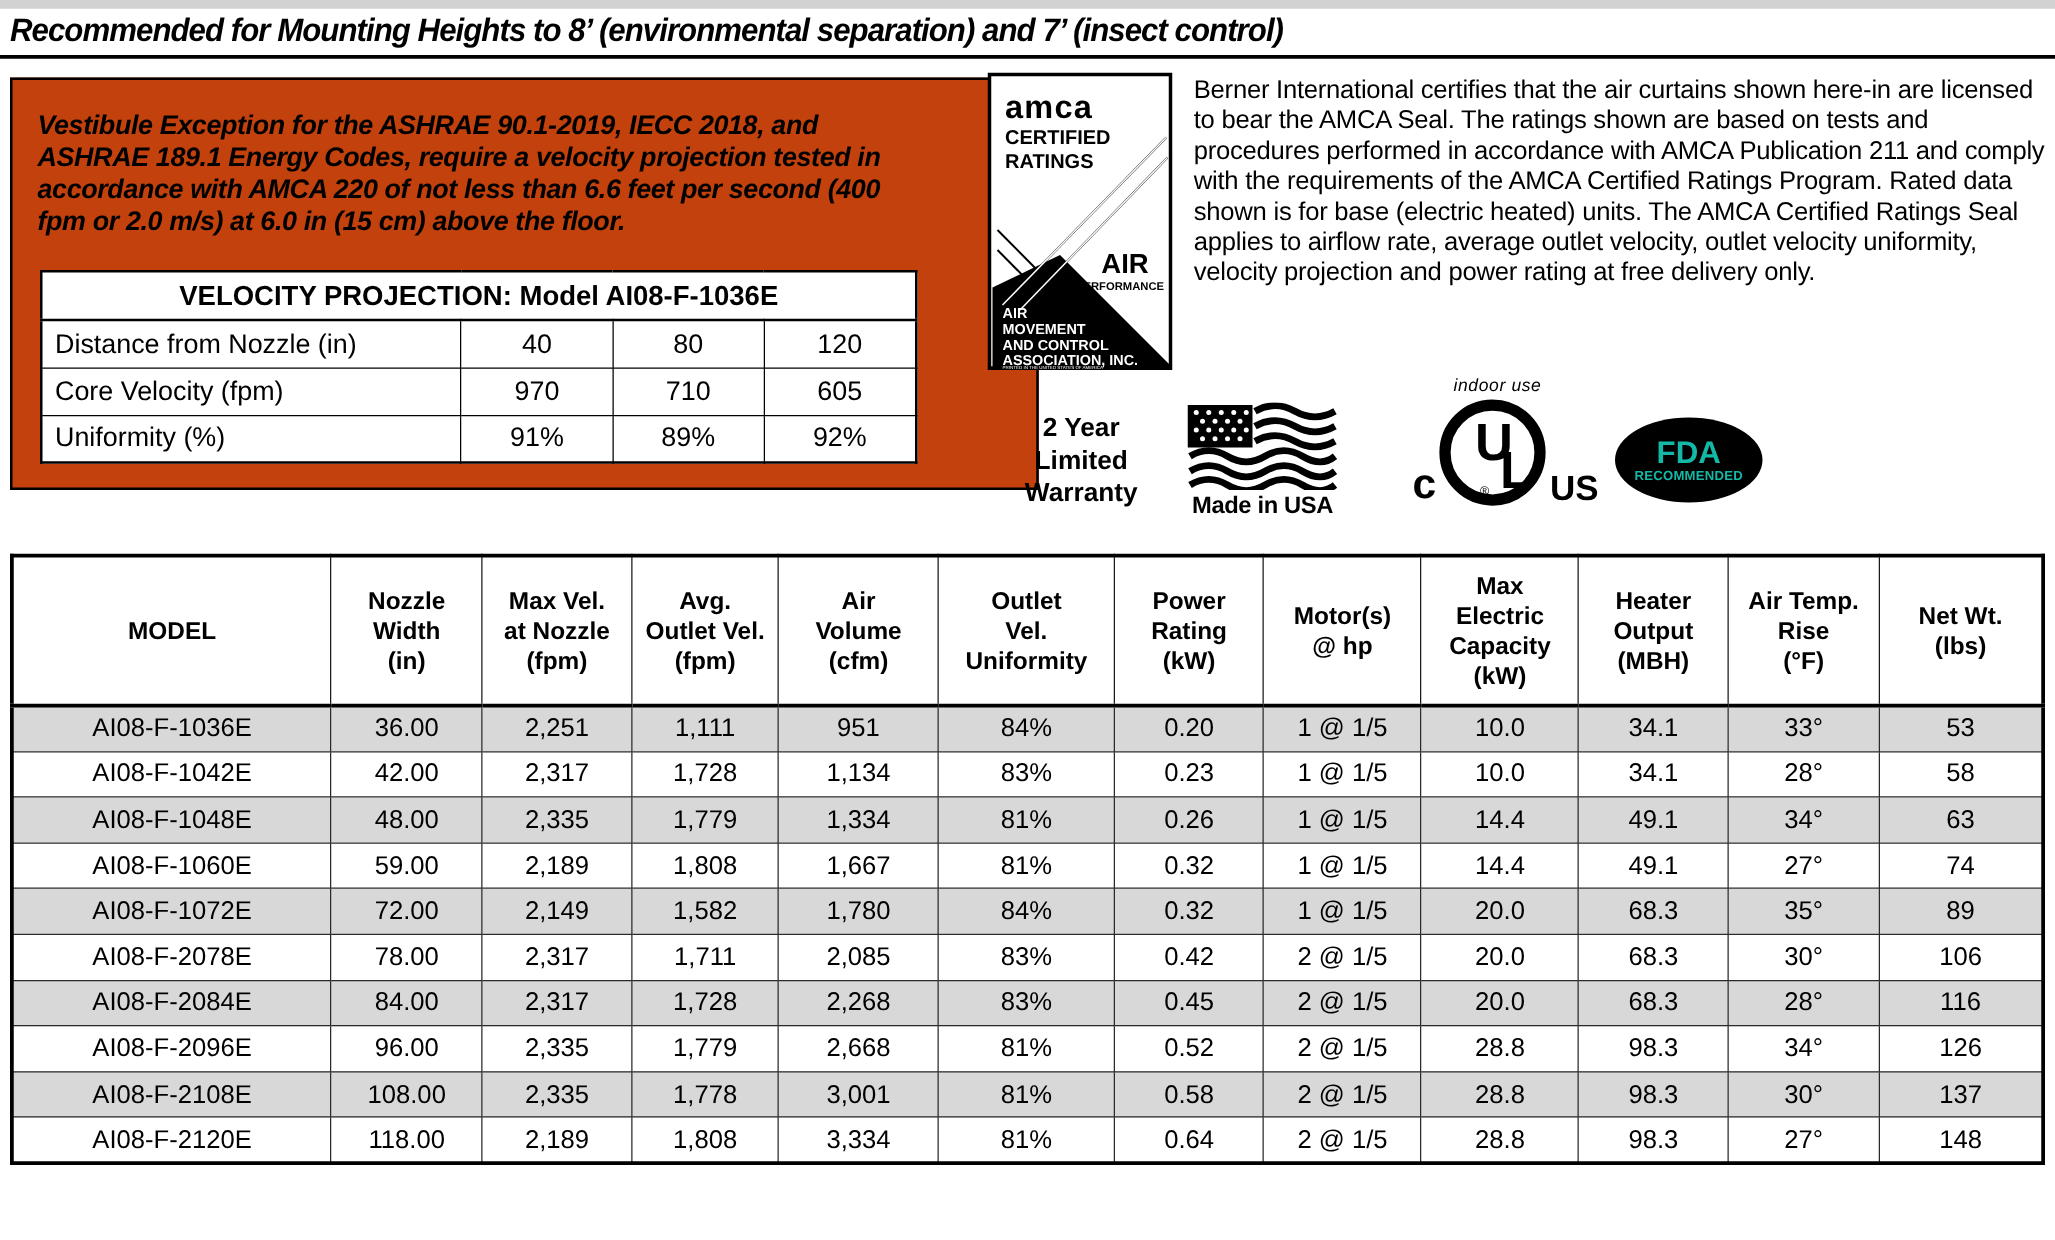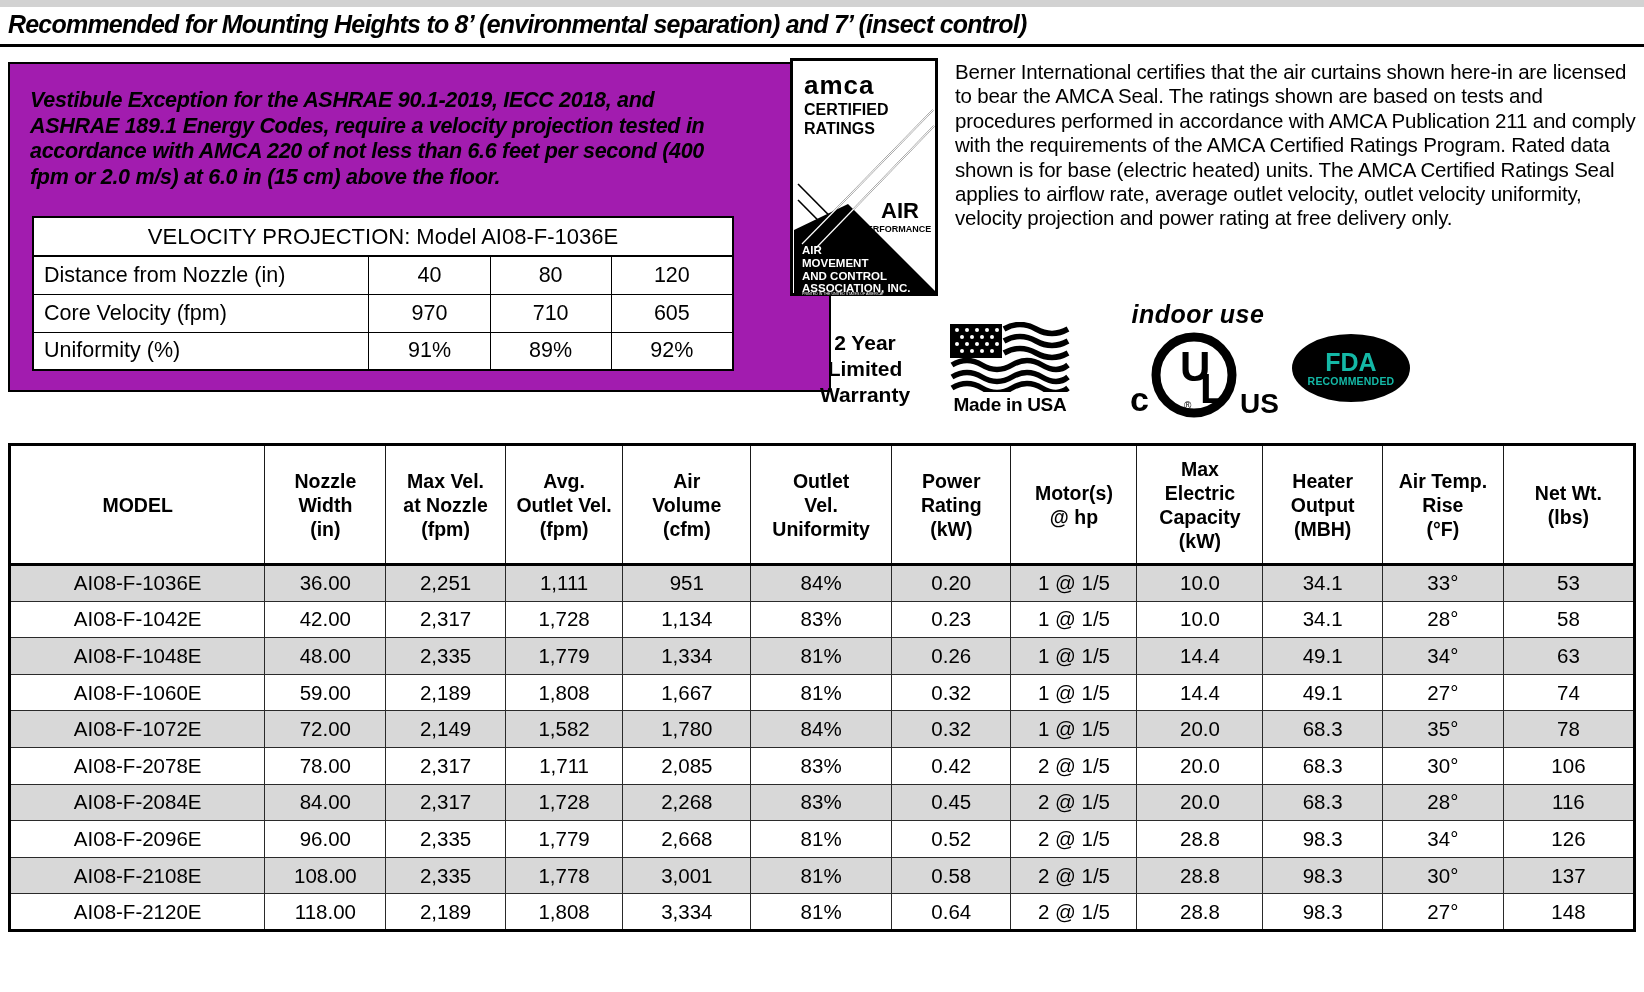--- a/index.html
+++ b/index.html
@@ -17,34 +17,34 @@
     letter-spacing:-0.8px; transform:scaleX(0.96); transform-origin:left center;
     white-space:nowrap;
   }
   #title-rule {
     position:absolute; left:0; top:44px; width:1644px; height:3px; background:#000;
   }
 
   
   #vestibule-panel {
     position:absolute; left:8px; top:62px; width:823px; height:330px;
-    background:#a21caf; border:2.5px solid #000;padding-left:29px;
+    background:#c2410c; border:2.5px solid #000;padding-left:29px;
   }
   #vestibule-note {
     position:absolute; left:20px; top:24px; width:712px;
     font-size:21.5px; font-weight:bold; font-style:italic; line-height:25.5px;
     letter-spacing:-0.3px;
   }
   #velocity-table {
     position:absolute; left:22px; top:152px; width:702px;
     border-collapse:collapse; background:#fff; table-layout:fixed;
     border:2.5px solid #000;
   }
   #velocity-table th {
-    font-size:22px; font-weight:normal; text-align:center; height:39px;
+    font-size:22px; font-weight:bold; text-align:center; height:39px;
     border-bottom:2.5px solid #000;
   }
   #velocity-table td {
     font-size:21.5px; height:38px; text-align:center;
     border:1.5px solid #000;
   }
   #velocity-table td.vlabel { text-align:left; padding-left:10px; }
 
   
   #amca-seal { position:absolute; left:790px; top:58px; }
@@ -57,21 +57,21 @@
 
   
   #warranty {
     position:absolute; left:800px; top:330px; width:130px;
     font-size:21px; font-weight:bold; text-align:center; line-height:26px;
   }
   #made-usa { position:absolute; left:948px; top:322px; width:124px; text-align:center; }
   #made-usa .flag { display:block; margin:0 auto; }
   #made-usa .caption { font-size:19px; font-weight:bold; margin-top:2px; letter-spacing:-0.3px; }
   #ul-badge { position:absolute; left:1118px; top:300px; width:160px; text-align:center; }
-  #indoor-use { font-size:25px; font-style:italic; margin-bottom:0px; letter-spacing:0.5px;font-weight:bold; }
+  #indoor-use { font-size:14px; font-style:italic; margin-bottom:0px; letter-spacing:0.5px; }
   .oval-badge {
     position:absolute; top:334px; height:68px; background:#000; border-radius:50%;
     color:#14b8a6; text-align:center; display:flex; flex-direction:column; justify-content:center;
   }
   #fda-badge { left:1292px; width:118px; }
   #usda-badge { left:1428px; width:120px; }
   .oval-line1 { font-size:25px; font-weight:bold; line-height:26px; }
   .oval-line2 { font-size:10.5px; font-weight:bold; line-height:12px; letter-spacing:0.2px; }
 
   
@@ -336,21 +336,21 @@
             <td>72.00</td>
             <td>2,149</td>
             <td>1,582</td>
             <td>1,780</td>
             <td>84%</td>
             <td>0.32</td>
             <td>1 @ 1/5</td>
             <td>20.0</td>
             <td>68.3</td>
             <td>35°</td>
-            <td>78</td>
+            <td>89</td>
           </tr>
           <tr>
             <td>AI08-F-2078E</td>
             <td>78.00</td>
             <td>2,317</td>
             <td>1,711</td>
             <td>2,085</td>
             <td>83%</td>
             <td>0.42</td>
             <td>2 @ 1/5</td>

